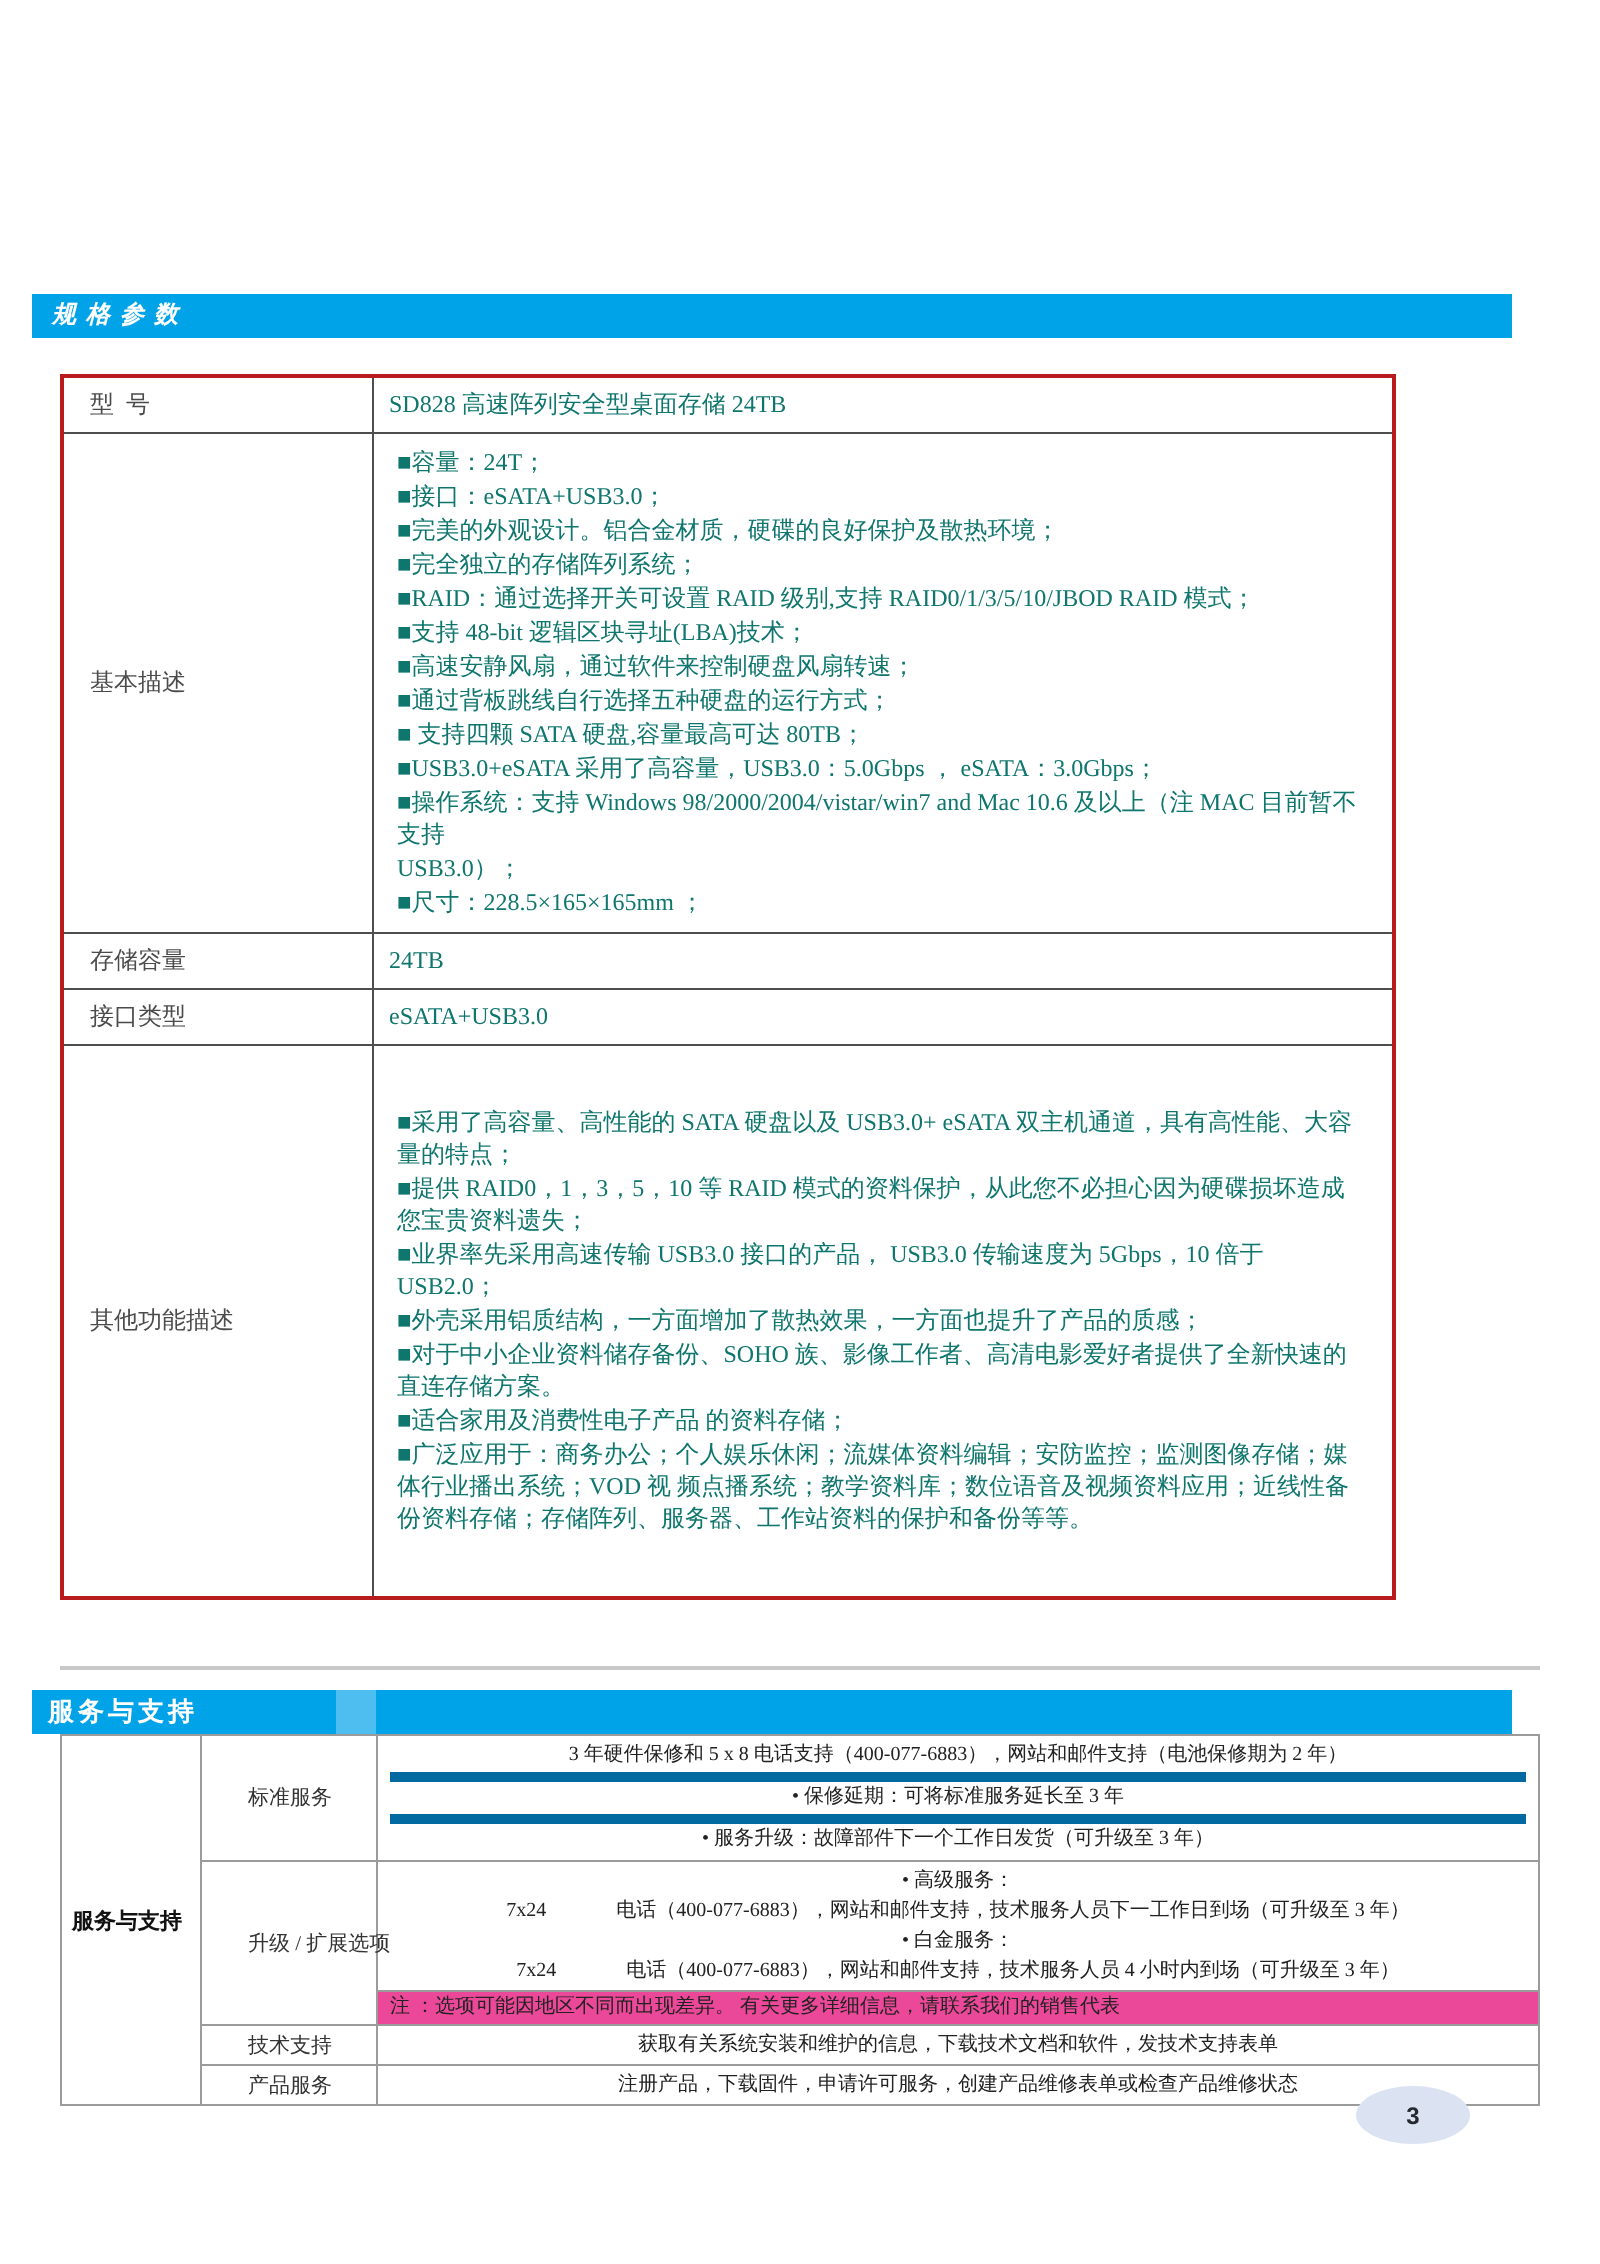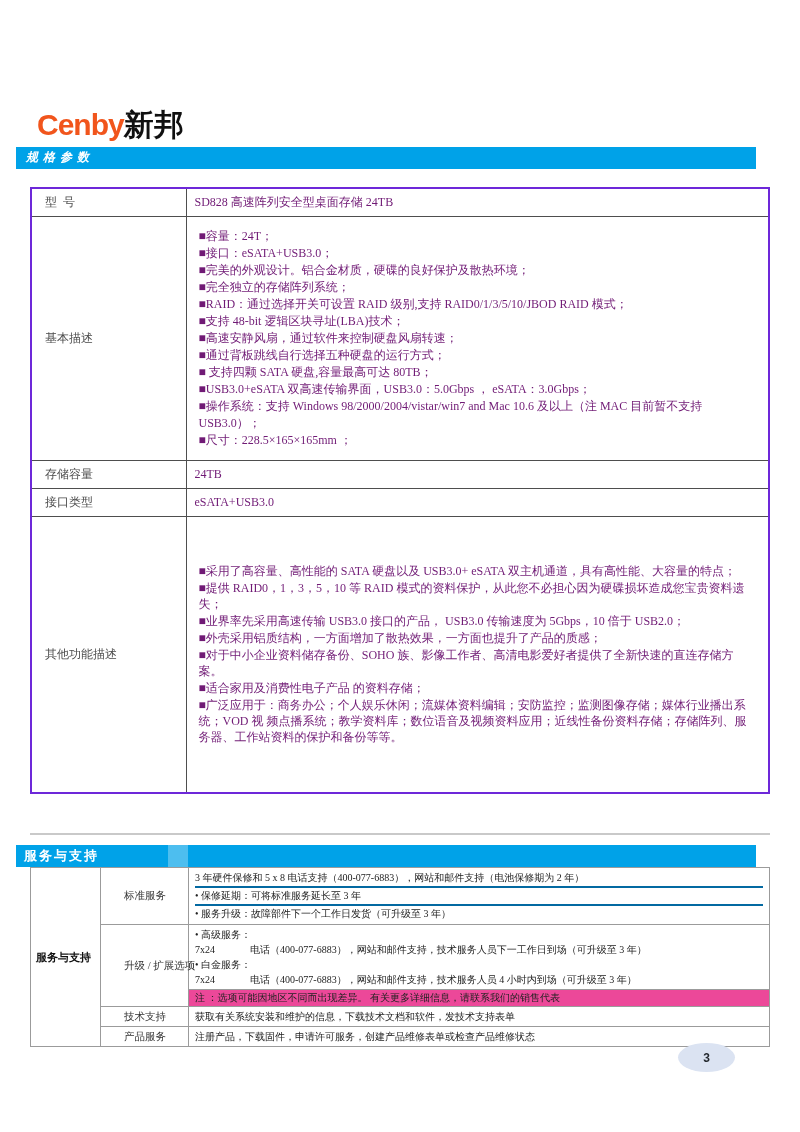--- a/index.html
+++ b/index.html
@@ -28,28 +28,28 @@
   .banner-spec { top: 147px; font-style: italic; font-weight: bold;
     font-size: 12px; line-height: 21px; padding-left: 10px; letter-spacing: 5px; }
   .banner-svc  { top: 845px; font-weight: bold; font-size: 13px; line-height: 22px;
     padding-left: 8px; letter-spacing: 2px;
     font-family: "Liberation Sans", "DejaVu Sans", sans-serif; }
   .banner-svc .band-split { position: absolute; left: 152px; top: 0; width: 20px; height: 100%;
     background: rgba(255,255,255,0.30); }
 
   
   table.spec {
-    position: absolute; left: 30px; top: 187px; width: 740px;
+    position: absolute; left: 30px; top: 187px; width: 668px;
     border-collapse: collapse; table-layout: fixed;
-    border: 2px solid #6d28d9;
+    border: 2px solid #b91c1c;
     font-size: 12px;
   }
   table.spec td { border: 1px solid #4e4e4e; vertical-align: middle; }
   td.lbl { width: 155px; color: #4b4b4b; padding-left: 13px; white-space: pre; }
-  td.val { padding: 4px 8px; color: #701a75; font-family: Liberation Serif, serif; }
+  td.val { padding: 4px 8px; color: #0f766e; font-family: Liberation Serif, serif; }
   td.val-list { vertical-align: top; padding: 5px 8px 6px 8px; }
   .spec-item { line-height: 16px; margin: 1px 4px; white-space: pre-wrap; }
   tr.row-s td { height: 28px; }
   tr.row-desc td.val-list  { height: 244px; }
   tr.row-other td.val-list { height: 277px; }
 
   
   .sep-line { position: absolute; left: 30px; top: 833px; width: 740px;
     height: 0; border-top: 2px solid #c9c9c9; }
 
@@ -57,44 +57,41 @@
   table.svc {
     position: absolute; left: 30px; top: 867px; width: 740px;
     border-collapse: collapse; table-layout: fixed;
     font-size: 10px; color: #222;
   }
   table.svc td { border: 1px solid #9b9b9b; vertical-align: middle; }
   td.svc-side { width: 70px; border-left: none; font-weight: bold; font-size: 11px;
     color: #111; padding-left: 5px; white-space: pre;
     font-family: "Liberation Sans", "DejaVu Sans", sans-serif; }
   td.svc-label { width: 88px; color: #333; padding-left: 23px; font-size: 10.5px; white-space: pre; }
-  td.svc-content { padding: 2px 6px; vertical-align: top; }
+  td.svc-content { padding: 2px 6px; vertical-align: top; text-align: center; }
   .svc-line { line-height: 13px; padding: 1px 0; white-space: pre-wrap; }
   .row-std .svc-line { line-height: 14px; }
-  .row-std .svc-line + .svc-line { border-top: 2px solid #0369a1; }
+  .row-std .svc-line + .svc-line { border-top: 5px solid #0369a1; }
   td.svc-note { background: #ec4899; padding: 2px 6px; border: 1px solid #9b9b9b;
     white-space: pre-wrap; line-height: 12px; }
 
   
   .page-num {
     position: absolute; left: 678px; top: 1043px; width: 57px; height: 29px;
     background: #dbe3f2; border-radius: 50%;
     display: flex; align-items: center; justify-content: center;
     font-family: "Liberation Sans", "DejaVu Sans", sans-serif;
     font-weight: bold; font-size: 12px; color: #24292f;
   }
 </style>
 </head>
 <body>
 
 <div class="page">
 
-  <div class="logo">
-    <span class="en">Cenby</span><span class="cn">新邦</span>
-  </div>
 
   <div class="banner banner-spec">
     <span>规格参数</span>
   </div>
 
   <table class="spec">
     <tbody>
         <tr class="row-s">
       <td class="lbl">型  号</td>
       <td class="val">SD828 高速阵列安全型桌面存储 24TB</td>
@@ -104,21 +101,21 @@
       <td class="val val-list">
             <div class="spec-item">■容量：24T；</div>
             <div class="spec-item">■接口：eSATA+USB3.0；</div>
             <div class="spec-item">■完美的外观设计。铝合金材质，硬碟的良好保护及散热环境；</div>
             <div class="spec-item">■完全独立的存储阵列系统；</div>
             <div class="spec-item">■RAID：通过选择开关可设置 RAID 级别,支持 RAID0/1/3/5/10/JBOD RAID 模式；</div>
             <div class="spec-item">■支持 48-bit 逻辑区块寻址(LBA)技术；</div>
             <div class="spec-item">■高速安静风扇，通过软件来控制硬盘风扇转速；</div>
             <div class="spec-item">■通过背板跳线自行选择五种硬盘的运行方式；</div>
             <div class="spec-item">■ 支持四颗 SATA 硬盘,容量最高可达 80TB；</div>
-            <div class="spec-item">■USB3.0+eSATA 双高速传输界面，USB3.0：5.0Gbps ， eSATA：3.0Gbps；</div>
+            <div class="spec-item">■USB3.0+eSATA 采用了高容量，USB3.0：5.0Gbps ， eSATA：3.0Gbps；</div>
             <div class="spec-item">■操作系统：支持 Windows 98/2000/2004/vistar/win7 and Mac 10.6 及以上（注 MAC 目前暂不支持</div>
             <div class="spec-item">USB3.0）；</div>
             <div class="spec-item">■尺寸：228.5×165×165mm ；</div>
           </td>
     </tr>
     <tr class="row-s">
       <td class="lbl">存储容量</td>
       <td class="val">24TB</td>
     </tr>
     <tr class="row-s">

